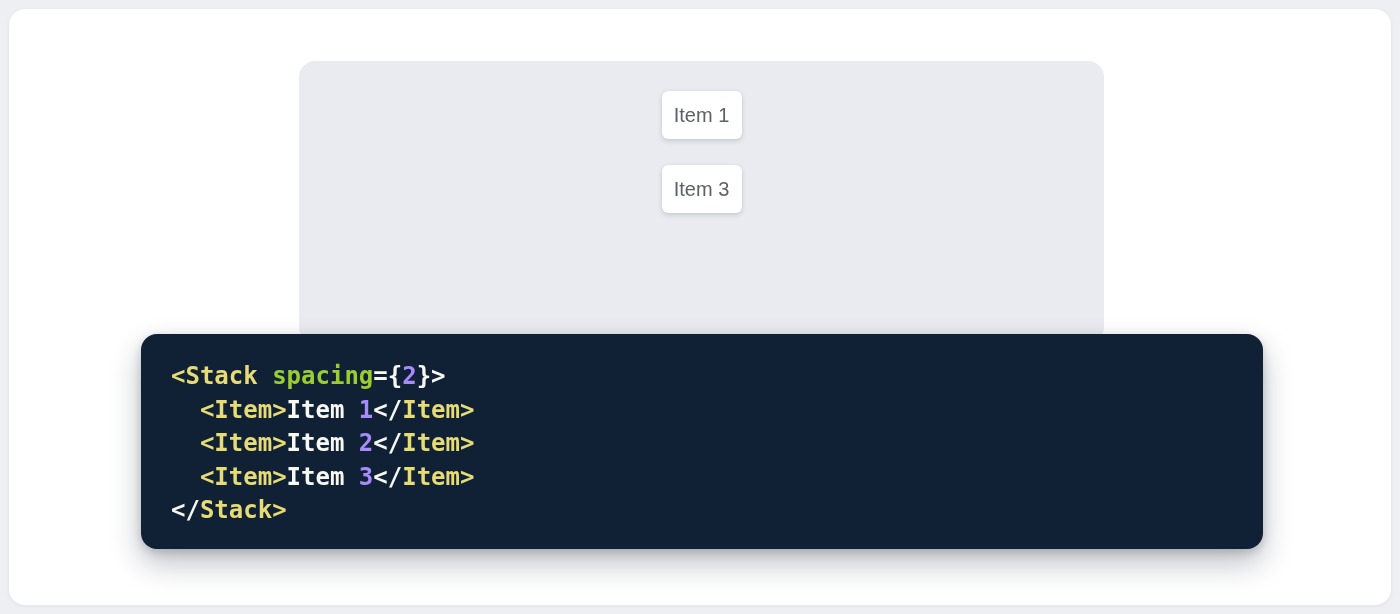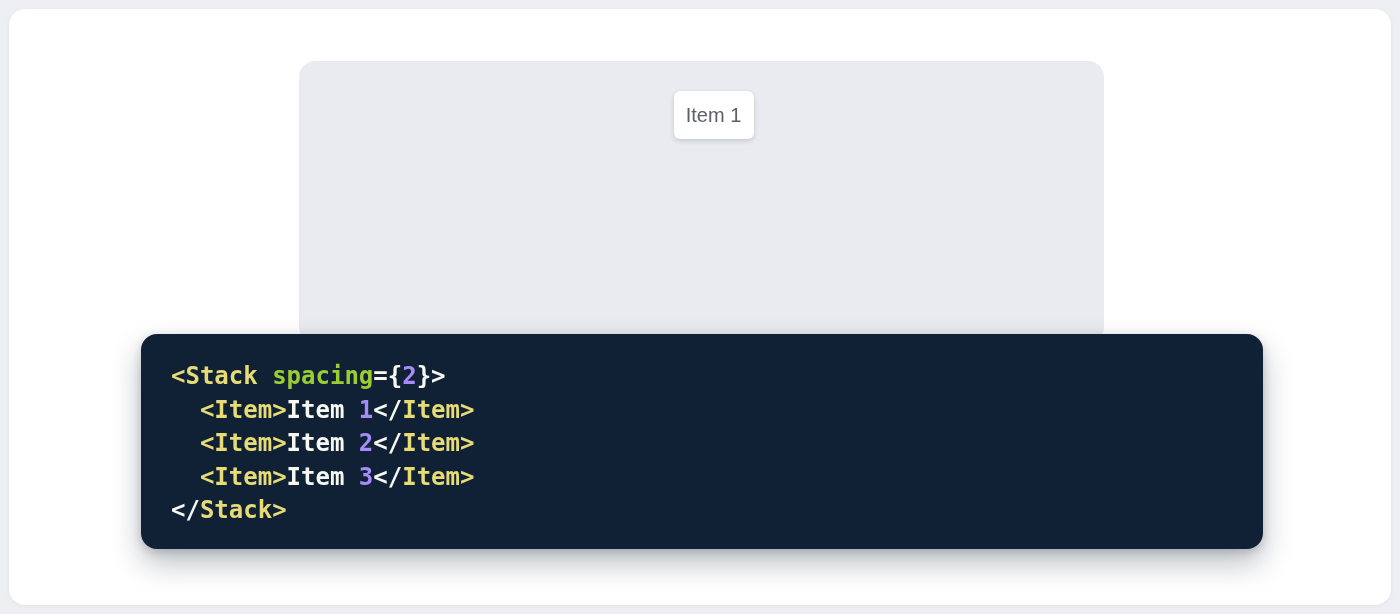--- a/index.html
+++ b/index.html
@@ -27,21 +27,20 @@
     border-radius: 16px;
   }
   .stack {
     position: absolute;
     left: 0; top: 30px;
     width: 100%;
     display: flex;
     flex-direction: column;
     align-items: center;
     gap: 26px;
-    margin-left: 12px;
   }
   .stack-item {
     width: 80px;
     height: 48px;
     background: #ffffff;
     border-radius: 6px;
     box-shadow: 0 2px 5px rgba(20, 30, 45, 0.16), 0 0 1px rgba(20, 30, 45, 0.10);
     display: flex;
     align-items: center;
     justify-content: center;
@@ -68,18 +67,19 @@
   }
   .code-line { height: 33.5px; }
 </style>
 </head>
 <body>
 
 <div class="page-card">
   <div class="demo-panel">
     <div class="stack">
         <div class="stack-item">Item 1</div>
+        <div class="stack-item">Item 3</div>
       </div>
   </div>
   <div class="code-block">
     <div class="code-content"><div class="code-line"><span style="color: rgb(230, 219, 116);">&lt;Stack</span><span style="color: rgb(248, 248, 242);"> </span><span style="color: rgb(154, 205, 50);">spacing</span><span style="color: rgb(248, 248, 242);">={</span><span style="color: rgb(167, 139, 250);">2</span><span style="color: rgb(248, 248, 242);">}&gt;</span></div><div class="code-line"><span style="color: rgb(248, 248, 242);">  </span><span style="color: rgb(230, 219, 116);">&lt;Item&gt;</span><span style="color: rgb(248, 248, 242);">Item </span><span style="color: rgb(167, 139, 250);">1</span><span style="color: rgb(248, 248, 242);">&lt;/</span><span style="color: rgb(230, 219, 116);">Item&gt;</span></div><div class="code-line"><span style="color: rgb(248, 248, 242);">  </span><span style="color: rgb(230, 219, 116);">&lt;Item&gt;</span><span style="color: rgb(248, 248, 242);">Item </span><span style="color: rgb(167, 139, 250);">2</span><span style="color: rgb(248, 248, 242);">&lt;/</span><span style="color: rgb(230, 219, 116);">Item&gt;</span></div><div class="code-line"><span style="color: rgb(248, 248, 242);">  </span><span style="color: rgb(230, 219, 116);">&lt;Item&gt;</span><span style="color: rgb(248, 248, 242);">Item </span><span style="color: rgb(167, 139, 250);">3</span><span style="color: rgb(248, 248, 242);">&lt;/</span><span style="color: rgb(230, 219, 116);">Item&gt;</span></div><div class="code-line"><span style="color: rgb(248, 248, 242);">&lt;/</span><span style="color: rgb(230, 219, 116);">Stack&gt;</span></div></div>
   </div>
 </div>
 
 </body></html>

